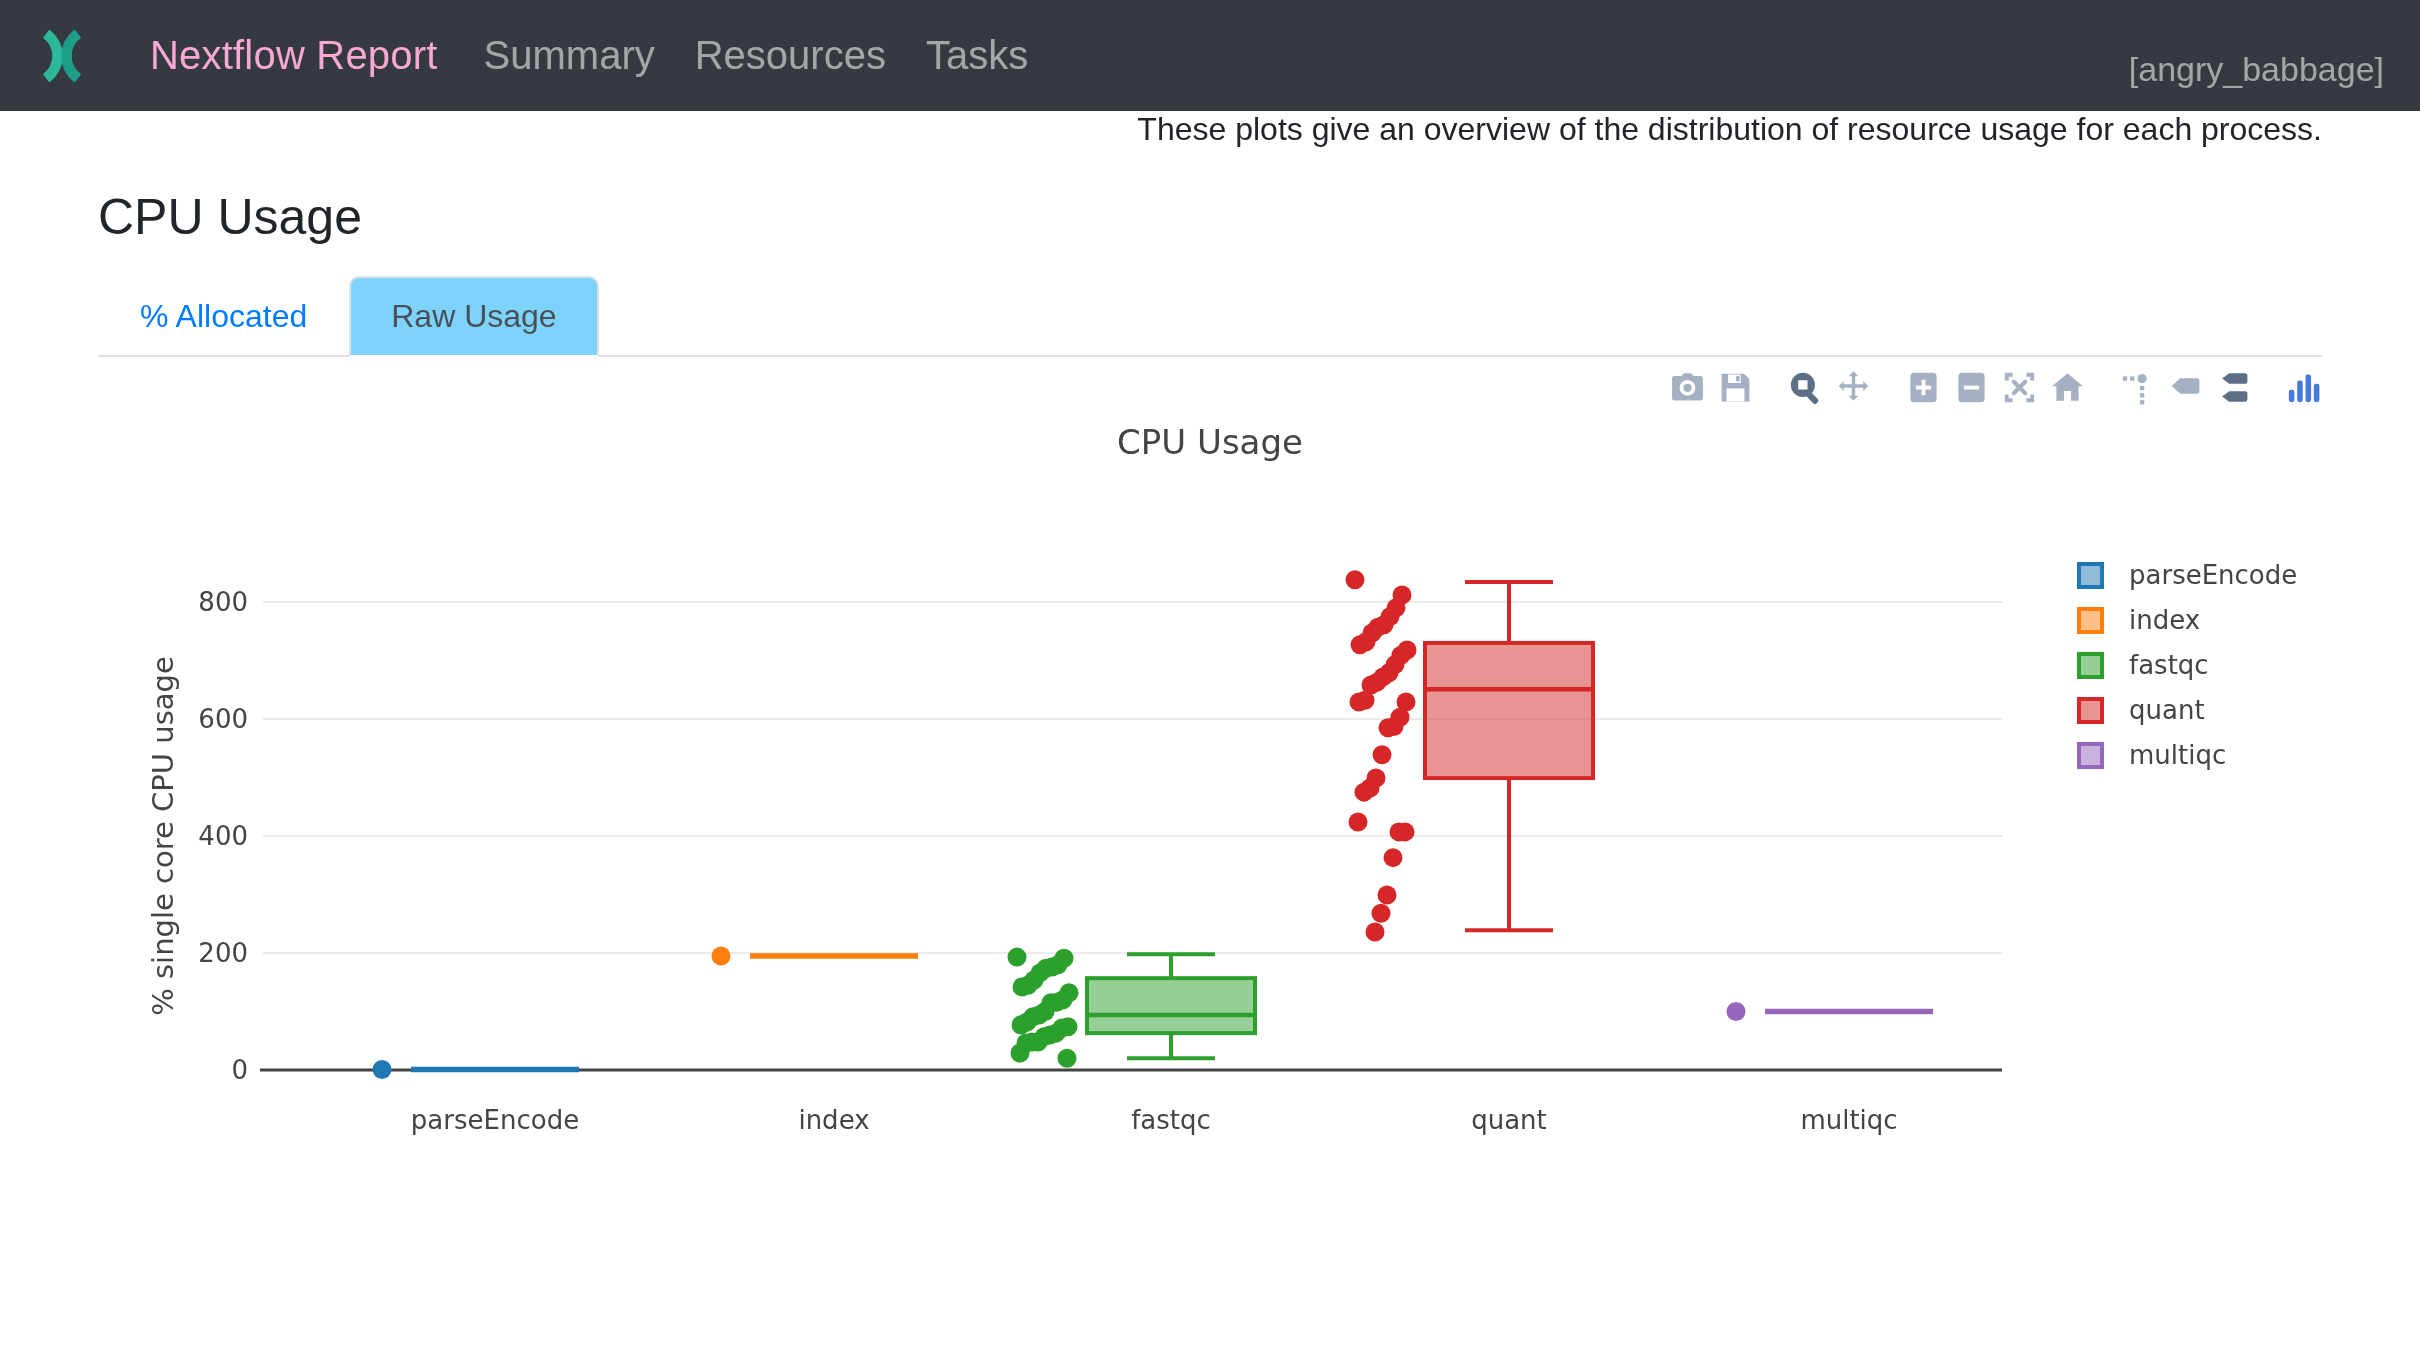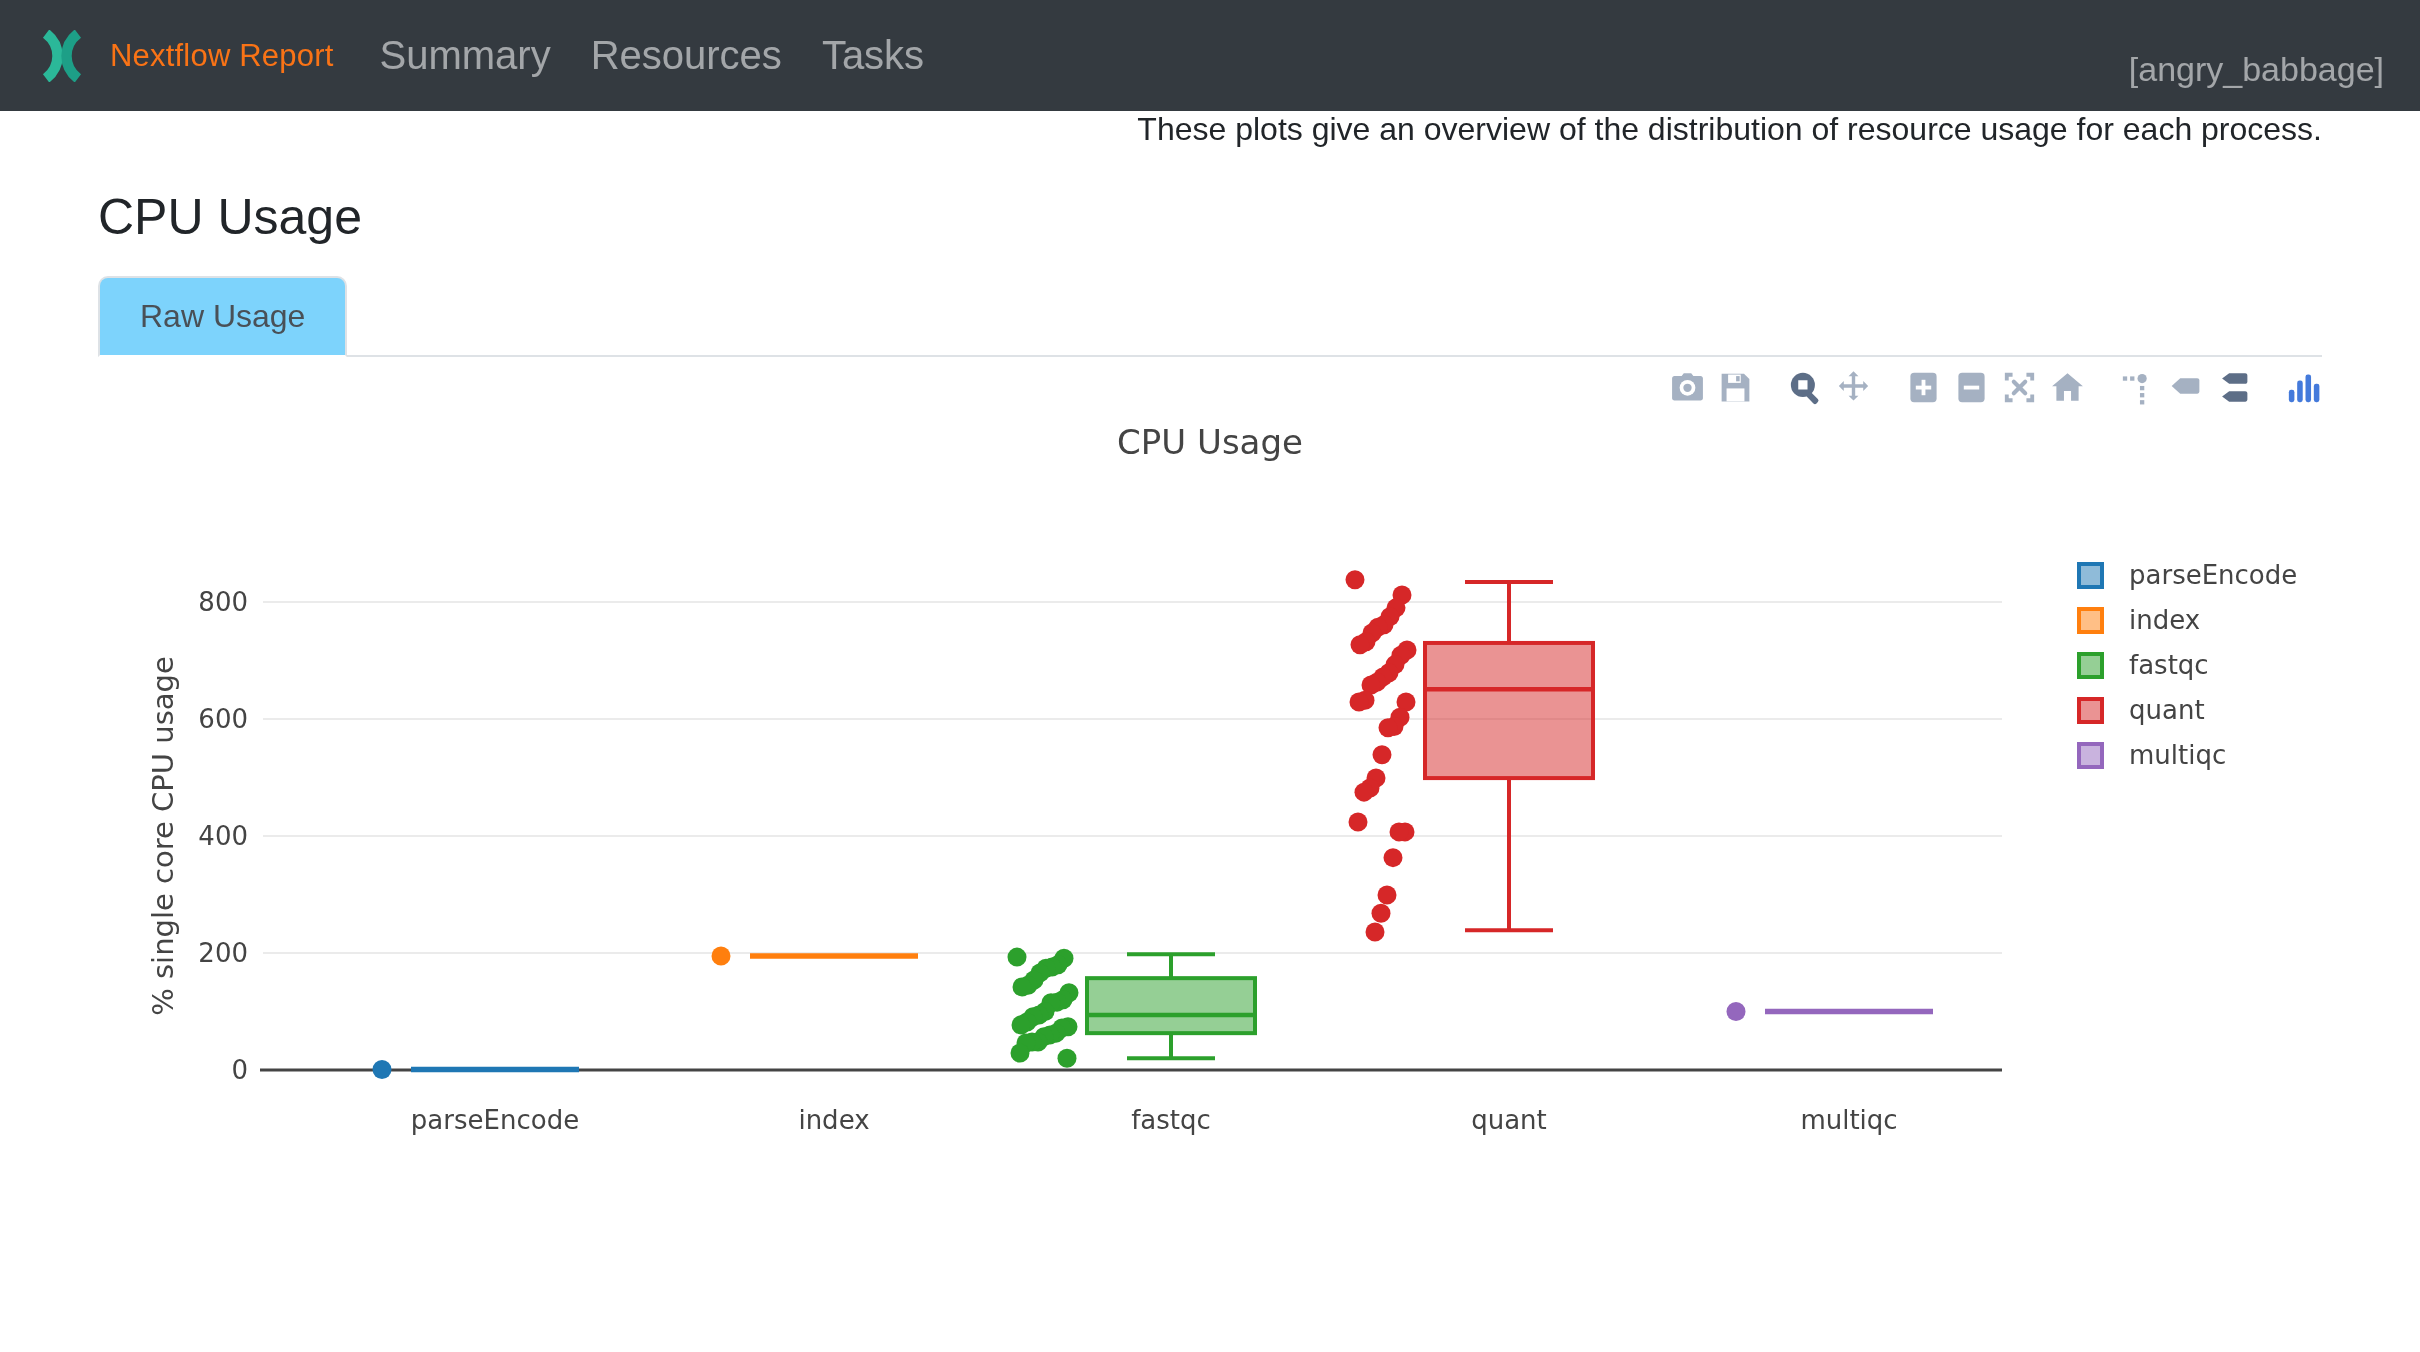--- a/index.html
+++ b/index.html
@@ -11,21 +11,21 @@
     font-family:"Liberation Sans", sans-serif;
   }
 
   
   .navbar {
     height:111px; background:#343a40;
     display:flex; align-items:center; padding:0 36px;
   }
   .brand { display:flex; align-items:center; gap:22px; cursor:pointer; }
   .brand svg { width:52px; height:52px; display:block; }
-  .brand-title { color:#f97316; font-size:31px; font-weight:500; letter-spacing:.2px; }
+  .brand-title { color:#f9a8d4; font-size:40px; font-weight:500; letter-spacing:.2px;margin-left:40px; }
   .nav-links { display:flex; align-items:center; margin-left:26px; }
   .nav-link {
     color:rgba(255,255,255,.55); font-size:40px; padding:0 20px;
     text-decoration:none; cursor:pointer;
   }
   .run-name { margin-left:auto; color:rgba(255,255,255,.55); font-size:34px;margin-top:28px; }
 
   
   .main { padding:0 98px; }
   .page-title { font-size:78px; font-weight:500; margin:48px 0 14px; line-height:1.15; }
@@ -95,20 +95,21 @@
     <a class="nav-link">Tasks</a>
   </div>
   <span class="run-name">[angry_babbage]</span>
 </div>
 
 <div class="main">
   <p class="page-subtitle">These plots give an overview of the distribution of resource usage for each process.</p>
   <h3 class="section-title">CPU Usage</h3>
 
   <div class="tabs">
+    <a class="tab">% Allocated</a>
     <a class="tab active">Raw Usage</a>
   </div>
 
   <div class="chart-wrap">
     <div class="modebar" id="modebar">
         <span class="mb-btn">
           <svg viewBox="0 0 24 24">
             <path d="M8.2 4.5 9.6 2.8h4.8l1.4 1.7h4.7c.8 0 1.5.7 1.5 1.5v13c0 .8-.7 1.5-1.5 1.5H3.5c-.8 0-1.5-.7-1.5-1.5V6c0-.8.7-1.5 1.5-1.5h4.7z"></path>
             <circle cx="12" cy="12.2" r="5.1" fill="#fff"></circle>
             <circle cx="12" cy="12.2" r="2.7"></circle>

